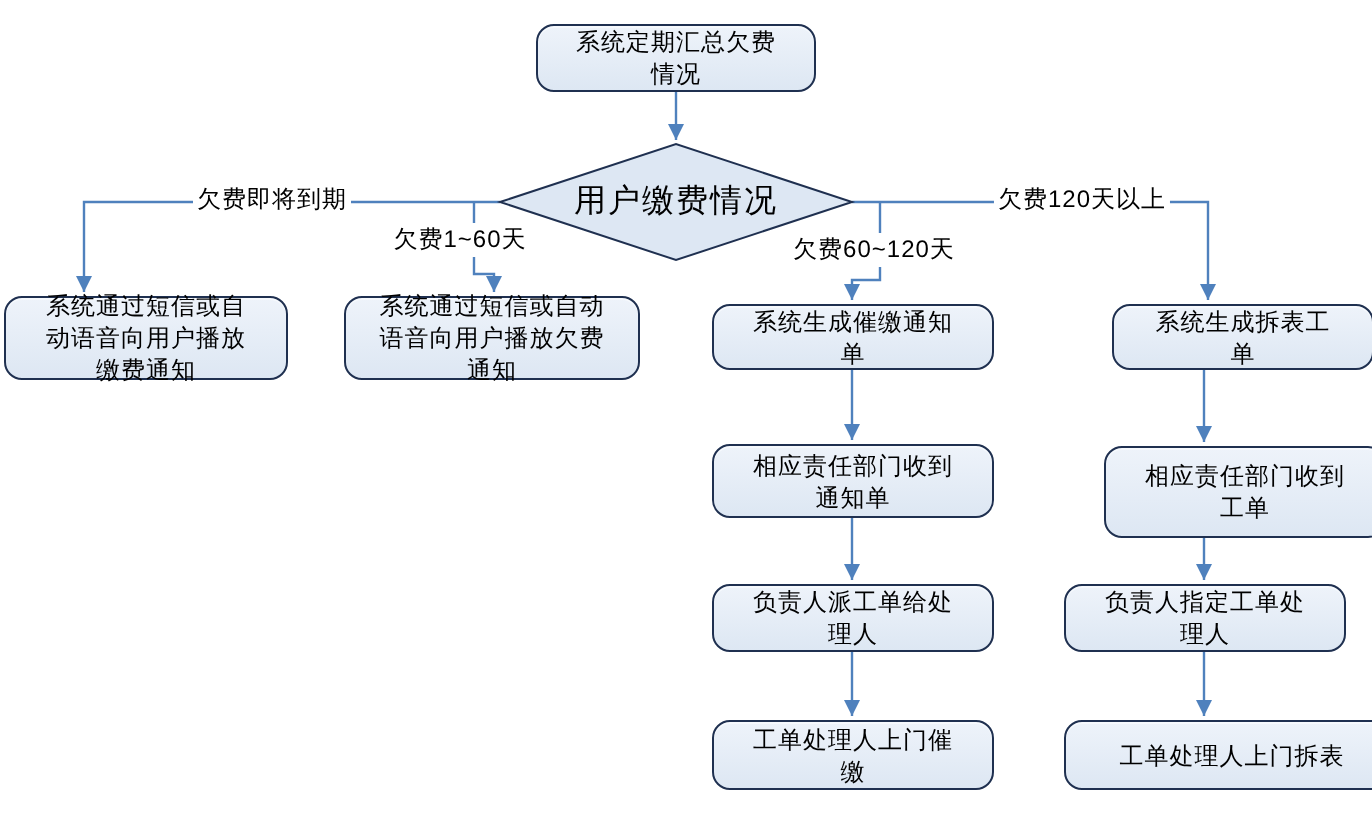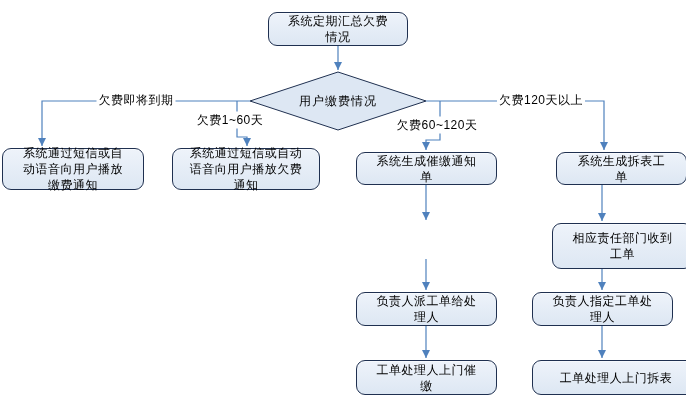--- a/index.html
+++ b/index.html
@@ -24,21 +24,21 @@
     padding:1px 16px;
   }
   .process{
     border:1px solid var(--node-border,#1f3050);
     border-radius:9px;
     background:linear-gradient(180deg,var(--node-fill-light,#eef3fa) 0%,var(--node-fill,#d9e4f1) 100%);
     box-shadow:inset 0 1px 0 #f6f9fd;
   }
   .diamond-label{
     position:absolute;transform:translate(-50%,-50%);
-    font-size:12px;letter-spacing:1px;white-space:nowrap;
+    font-size:16px;letter-spacing:1px;white-space:nowrap;
   }
   .edge-label{
     position:absolute;transform:translate(-50%,-50%);
     font-size:12px;letter-spacing:0.5px;white-space:nowrap;
     background:#fff;padding:0 2px;
   }
 </style>
 </head>
 <body>
 
@@ -75,20 +75,21 @@
   <div class="node process" style="left:268px;top:12px;width:140px;height:34px;">系统定期汇总欠费情况</div>
 
   <div class="diamond-label" style="left:338px;top:101px;">用户缴费情况</div>
 
   <div class="node process" style="left:2px;top:148px;width:142px;height:42px;">系统通过短信或自动语音向用户播放缴费通知</div>
 
   <div class="node process" style="left:172px;top:148px;width:148px;height:42px;">系统通过短信或自动语音向用户播放欠费通知</div>
 
   <div class="node process" style="left:356px;top:152px;width:141px;height:33px;">系统生成催缴通知单</div>
 
+  <div class="node process" style="left:356px;top:222px;width:141px;height:37px;">相应责任部门收到通知单</div>
 
   <div class="node process" style="left:356px;top:292px;width:141px;height:34px;">负责人派工单给处理人</div>
 
   <div class="node process" style="left:356px;top:360px;width:141px;height:35px;">工单处理人上门催缴</div>
 
   <div class="node process" style="left:532px;top:152px;width:131px;height:33px;margin-left:24px;">系统生成拆表工单</div>
 
   <div class="node process" style="left:532px;top:223px;width:141px;height:46px;margin-left:20px;">相应责任部门收到工单</div>
 
   <div class="node process" style="left:532px;top:292px;width:141px;height:34px;">负责人指定工单处理人</div>

